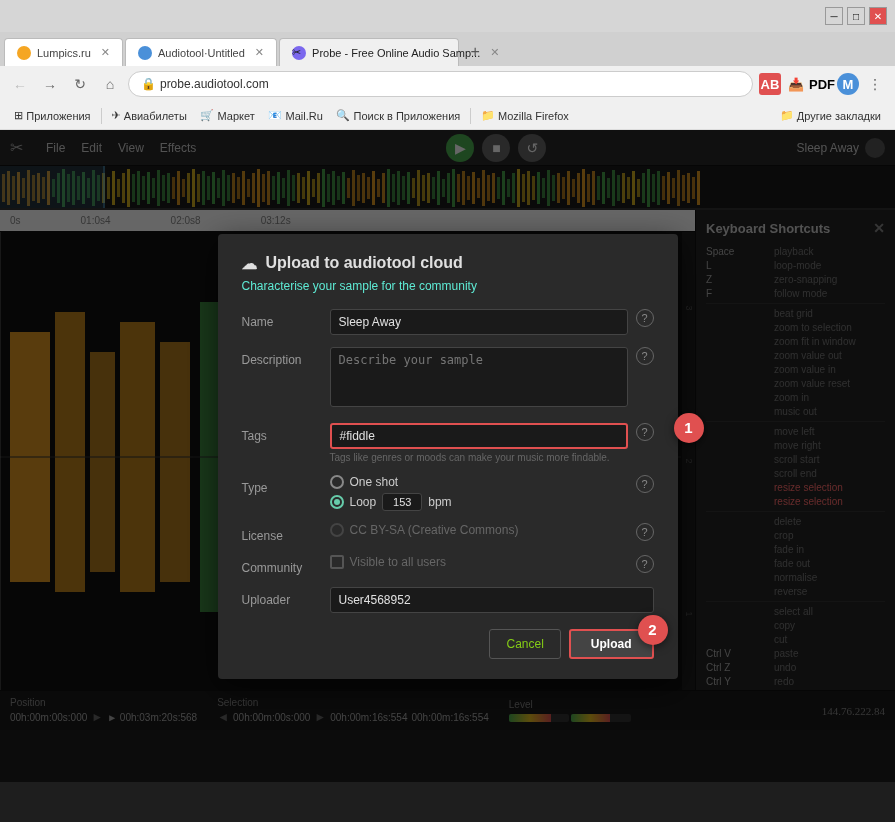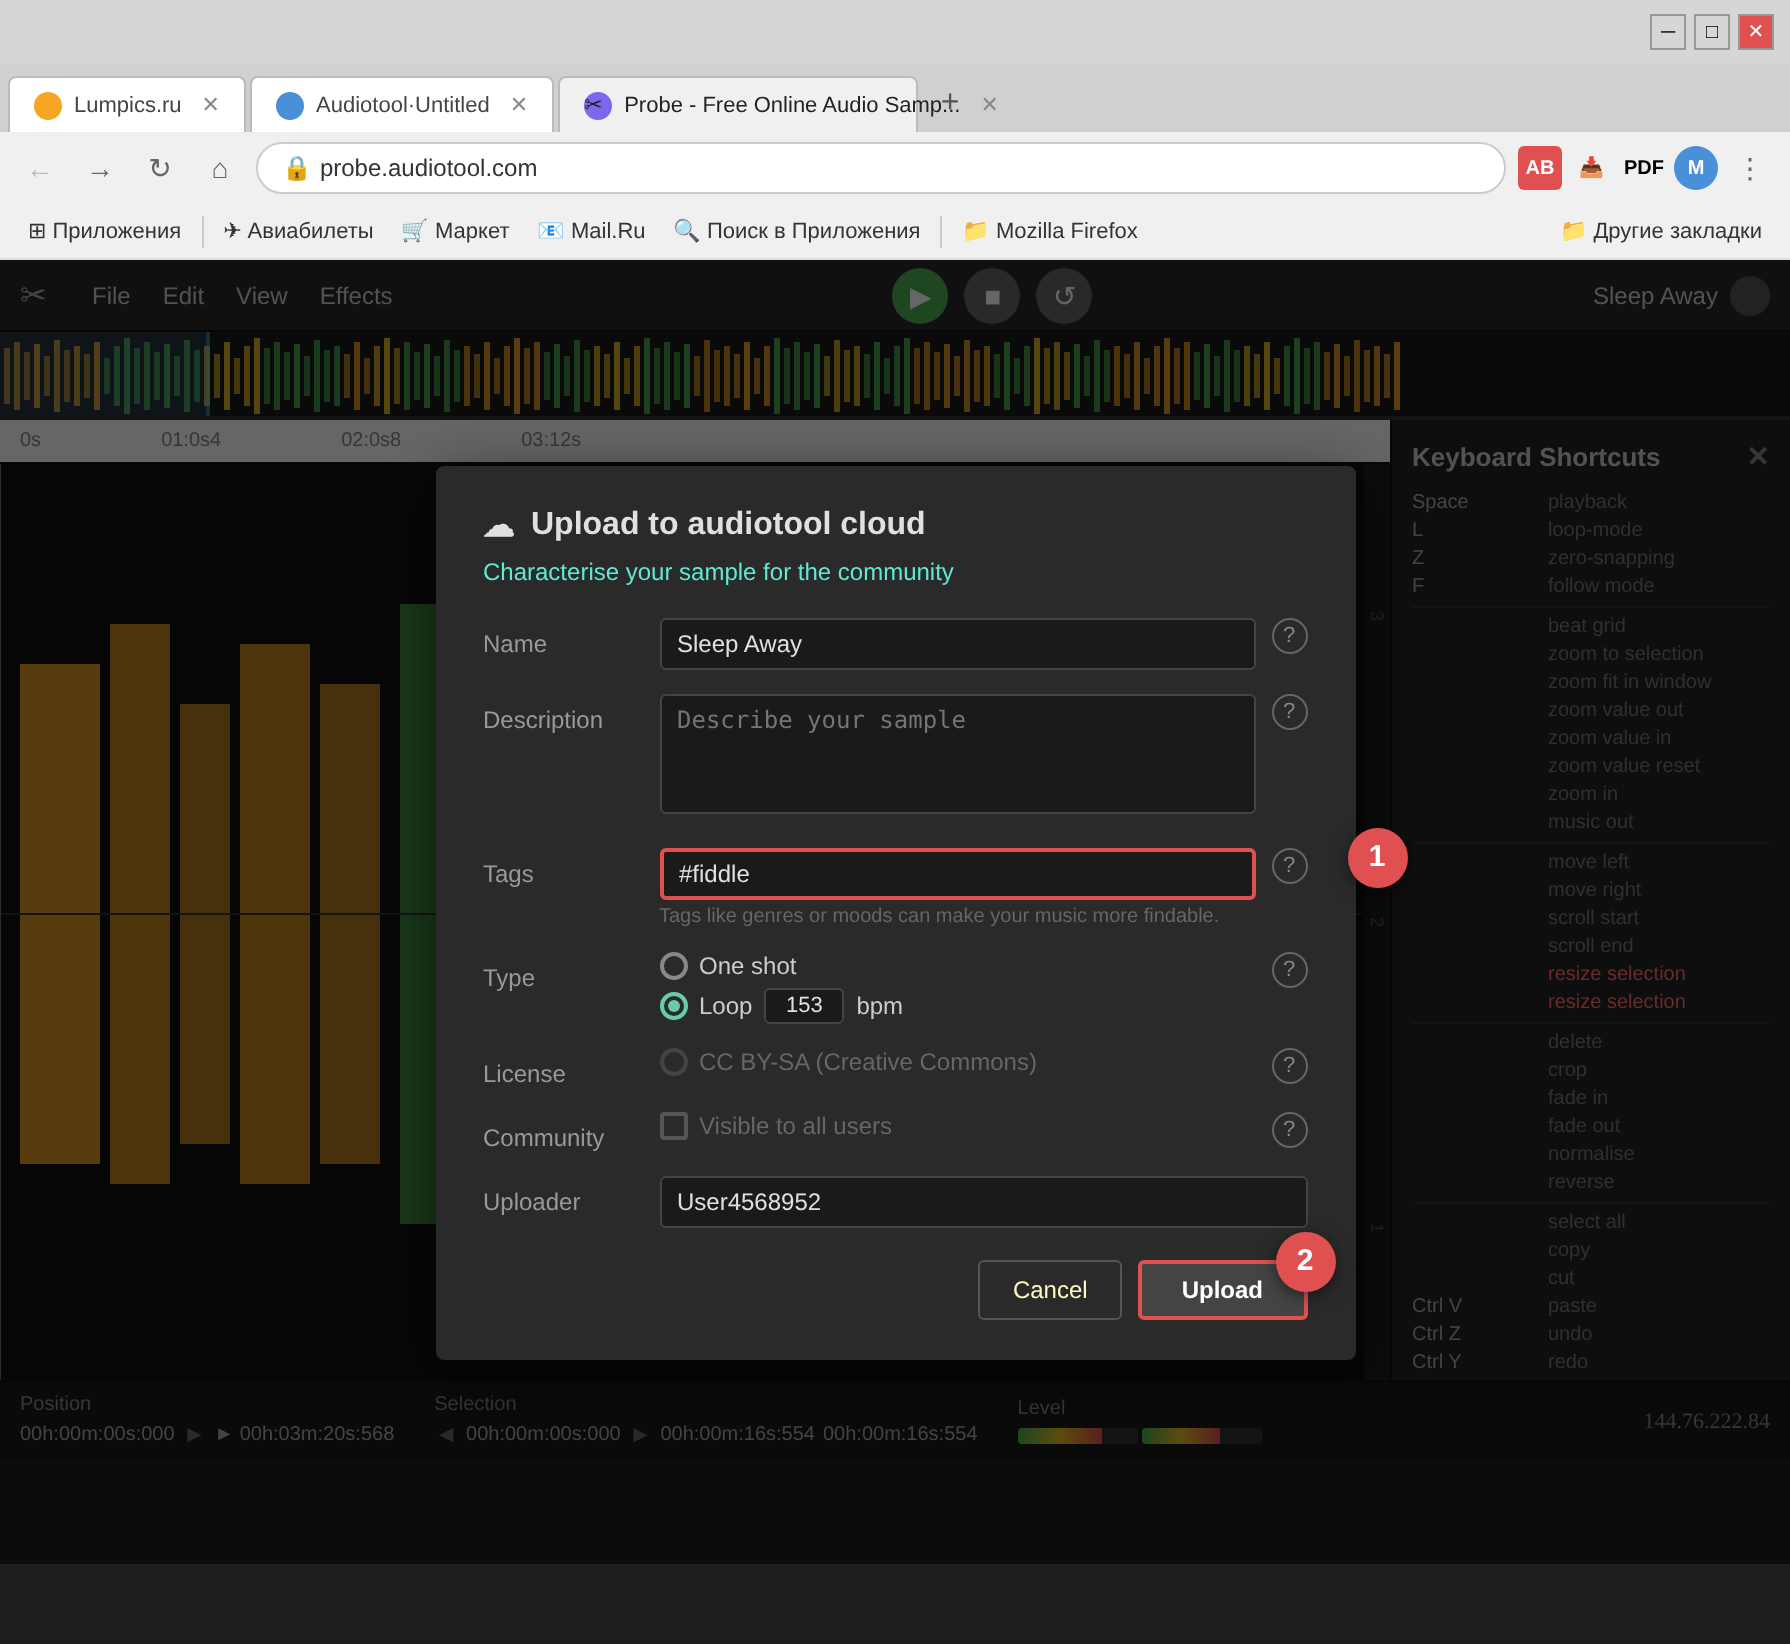--- a/index.html
+++ b/index.html
@@ -67,21 +67,21 @@
       background: white;
       border: 1px solid #ccc;
       border-radius: 13px;
       padding: 0 12px;
       font-size: 12px;
       color: #333;
       display: flex;
       align-items: center;
     }
     .address-icons { display: flex; gap: 4px; align-items: center; }
-    .addr-icon { width: 22px; height: 22px; border-radius: 3px; display: flex; align-items: center; justify-content: center; font-size: 10px; font-weight: bold; }
+    .addr-icon { width: 22px; height: 22px; border-radius: 3px; display: flex; align-items: center; justify-content: center; font-size: 13px; font-weight: bold; }
 
     
     .bookmarks-bar {
       background: #f0f0f0;
       height: 28px;
       display: flex;
       align-items: center;
       padding: 0 8px;
       gap: 2px;
       border-bottom: 1px solid #ddd;
@@ -301,21 +301,21 @@
     .checkbox-box { width: 14px; height: 14px; border: 2px solid #555; border-radius: 2px; display: flex; align-items: center; justify-content: center; flex-shrink: 0; }
     .modal-footer {
       display: flex;
       justify-content: flex-end;
       gap: 8px;
       margin-top: 16px;
     }
     .btn-cancel {
       background: transparent;
       border: 1px solid #555;
-      color: #fef9c3;
+      color: #84cc16;
       padding: 6px 16px;
       border-radius: 3px;
       font-size: 12px;
       cursor: pointer;
     }
     .btn-upload {
       background: #444;
       border: 2px solid #e05050;
       color: white;
       padding: 6px 20px;

